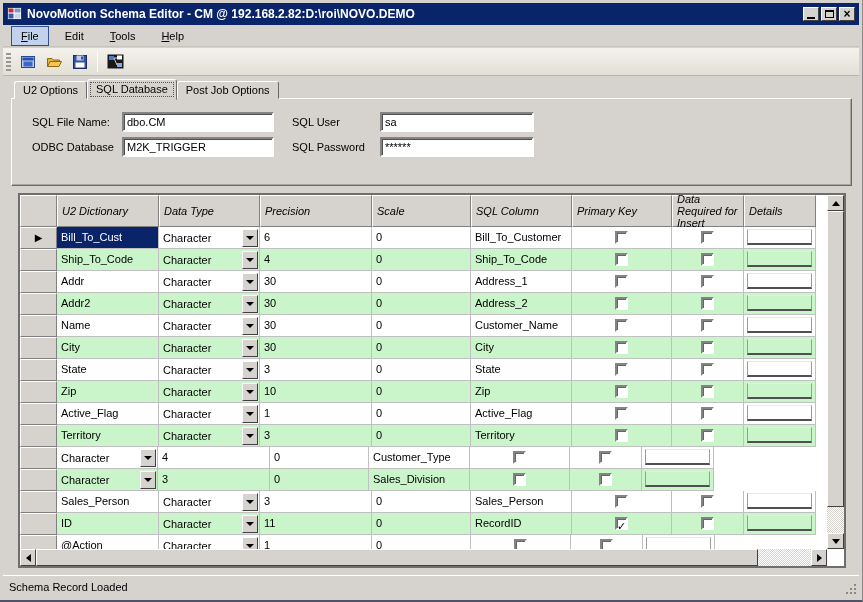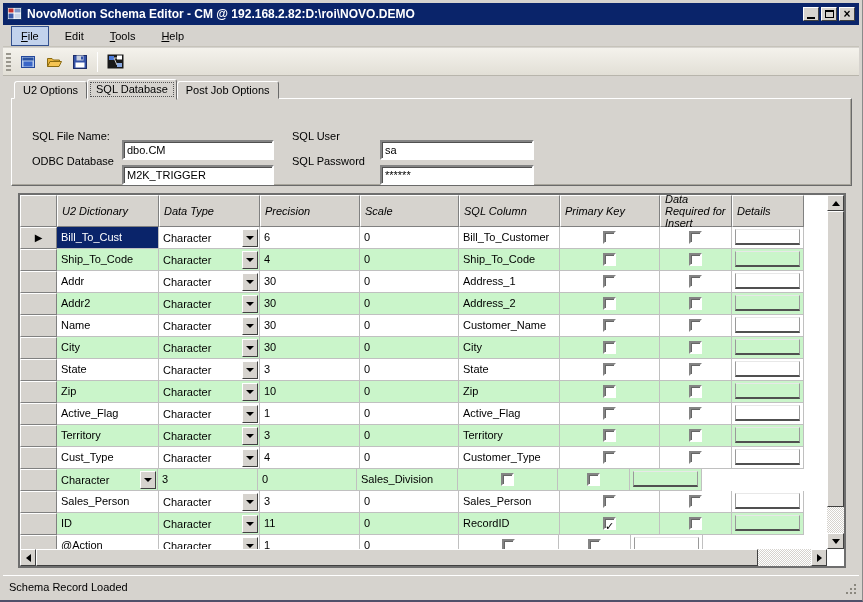--- a/index.html
+++ b/index.html
@@ -70,21 +70,20 @@
     border:1px solid; border-color:#fff #6a6a6a #6a6a6a #fff;
     box-shadow: inset -1px -1px 0 #a8a59c;
   }
   .frow { position:absolute; left:20px; display:flex; align-items:center; }
   .frow1 { top:13px; } .frow2 { top:38px; }
   .flabel1 { width:90px; } .flabel2 { width:88px; }
   .tb-input {
     width:152px; height:20px; background:#fff; font:inherit; padding:2px 3px;
     border:2px solid; border-color:#848484 #fff #fff #848484;
     box-shadow: inset 1px 1px 0 #505050;
-    margin-top: 28px;
   }
   .tb-input.right { width:154px; }
   .fgap { width:18px; }
 
   
   .grid {
     position:absolute; left:15px; top:190px; width:828px; height:375px;
     border:2px solid #6e6e6e; background:#fff;
   }
   .grid-header { display:flex; height:32px; width:807px; }
@@ -96,21 +95,21 @@
   .grid-rows { width:807px; height:322px; overflow:hidden; }
   .grid-row { display:flex; height:22px; }
   .cell {
     border-right:1px solid #c0c0c0; border-bottom:1px solid #c0c0c0;
     padding-left:4px; line-height:20px; background:#fff; white-space:nowrap; overflow:hidden;
   }
   .grid-row.green .cell { background:var(--row-green,#CAF5CA); }
   .col-sel { width:37px; padding:0; background:var(--window-bg,#D6D3CE) !important;
     border:1px solid; border-color:#fff #808080 #808080 #fff;
     display:flex; align-items:center; justify-content:center; }
-  .col-u2 { width:102px; } .col-type { width:101px; } .col-prec { width:100px; }
+  .col-u2 { width:102px; } .col-type { width:101px; } .col-prec { width:112px; }
   .col-scale { width:99px; } .col-sql { width:101px; } .col-pk { width:100px; }
   .col-req { width:72px; } .col-det { width:72px; padding:0; }
   .cell-u2.sel { background:var(--selection,#0A246A) !important; color:#fff; }
   .row-ind { font-size:10px; line-height:10px; }
   .cell-type { display:flex; align-items:center; padding-right:1px; }
   .cell-type .txt { flex:1; }
   .dd-btn {
     width:16px; height:18px; background:#D6D3CE; flex:0 0 16px;
     border:1px solid; border-color:#fff #404040 #404040 #fff;
     display:flex; align-items:center; justify-content:center;
@@ -516,21 +515,20 @@
               <span class="cb"></span>
             </div>
     <div class="cell col-det">
               <span class="det-box"></span>
             </div>
   </div>
           <div class="grid-row">
     <div class="cell col-sel">
               <span class="row-ind"></span>
             </div>
-    <div class="cell col-u2 cell-u2"><span class="txt">Cust_Type</span></div>
     <div class="cell col-type cell-type">
               <span class="txt">Character</span>
               <span class="dd-btn">
                 <span class="dd-arrow"></span>
               </span>
             </div>
     <div class="cell col-prec cell-prec">4</div>
     <div class="cell col-scale cell-scale">0</div>
     <div class="cell col-sql cell-sql">Customer_Type</div>
     <div class="cell col-pk cell-center">

